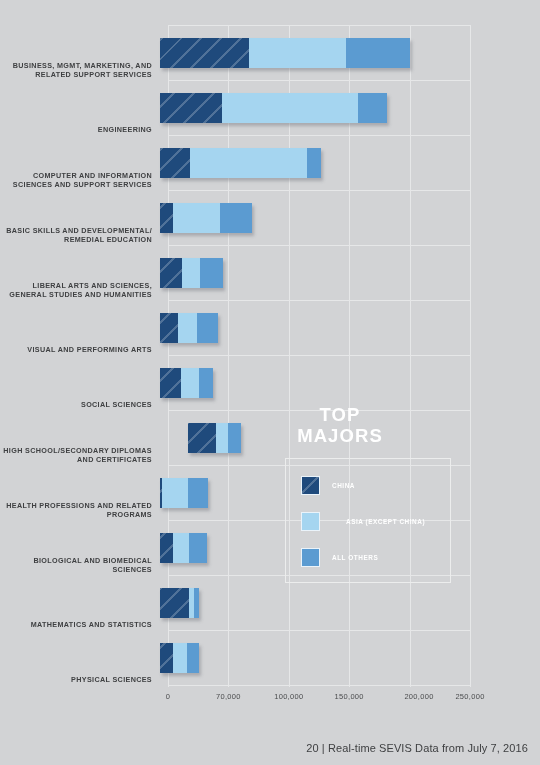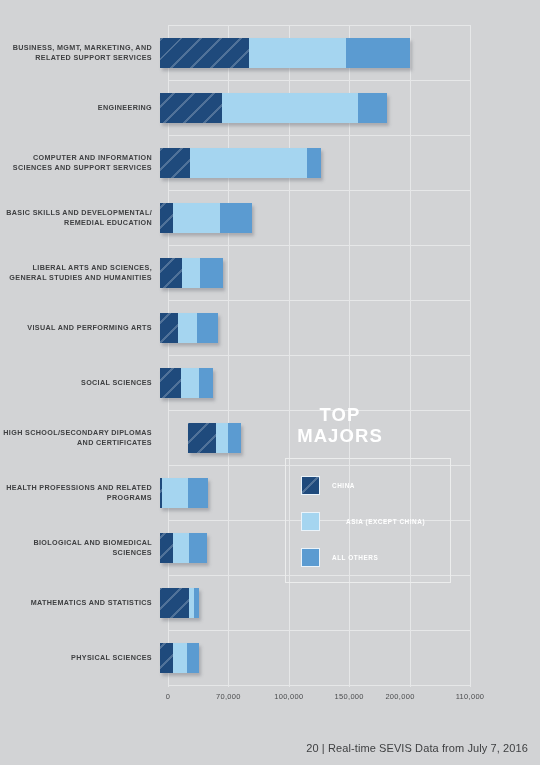--- a/index.html
+++ b/index.html
@@ -54,21 +54,21 @@
     top: 25px;
     width: 540px;
     height: 662px;
   }
   .row {
     position: absolute;
     left: 0;
     width: 540px;
     height: 55px;
     display: flex;
-    align-items: center;
+    align-items: flex-end;
   }
   .row-label {
     width: 160px;
     padding-right: 8px;
     box-sizing: border-box;
     text-align: right;
     font-size: 7.2px;
     line-height: 9.6px;
     letter-spacing: 0.35px;
     color: #3f4042;
@@ -333,22 +333,22 @@
           </div>
         </div>
       </div>
     </div>
 
   <div class="xaxis" id="xaxis">
       <div class="xtick" style="left: 0px;">0</div>
       <div class="xtick" style="left: 60.4px;">70,000</div>
       <div class="xtick" style="left: 120.8px; text-align: right;">100,000</div>
       <div class="xtick" style="left: 181.2px;">150,000</div>
-      <div class="xtick" style="left: 232px;">200,000</div>
-      <div class="xtick" style="left: 302px;">110,000</div>
+      <div class="xtick" style="left: 251px;">200,000</div>
+      <div class="xtick" style="left: 302px;">250,000</div>
     </div>
 
   <div class="headline">
     <div>TOP</div>
     <div>MAJORS</div>
   </div>
 
   <div class="legend">
     <div class="legend-row">
       <span class="swatch seg-china"></span>

